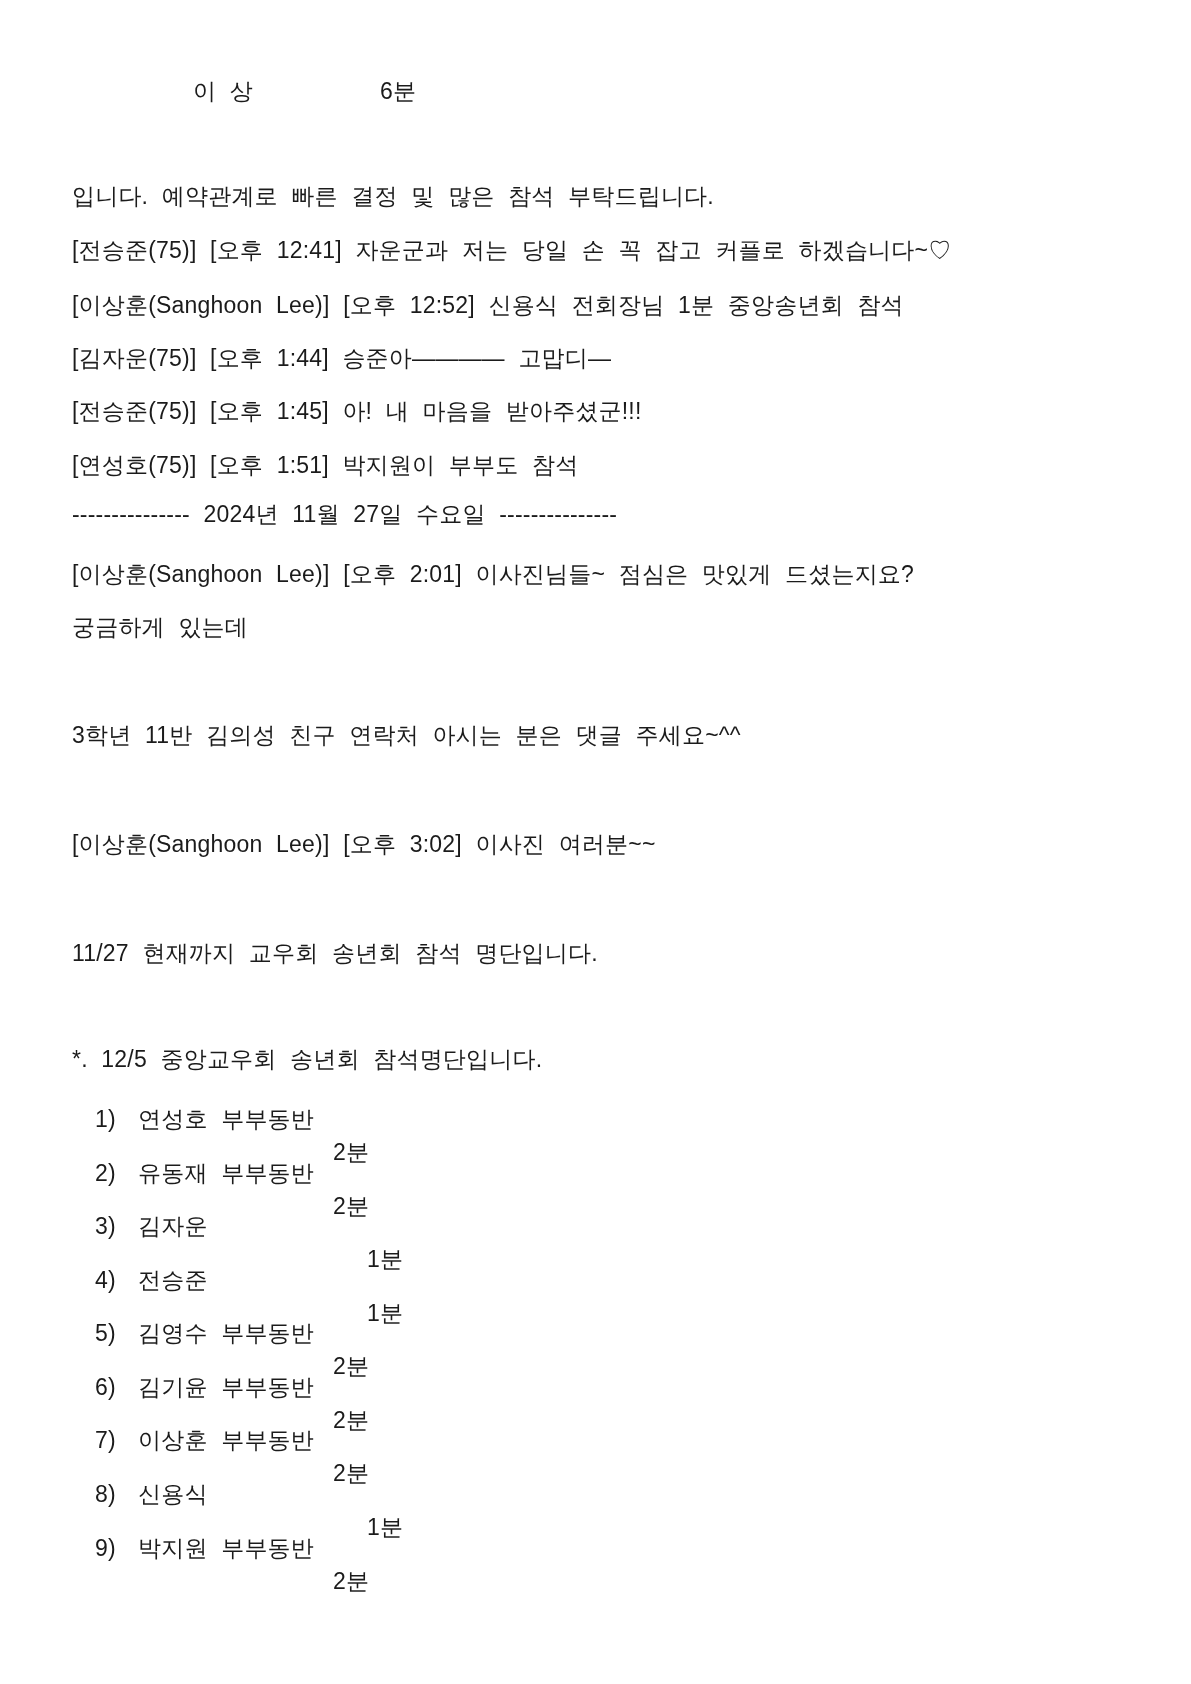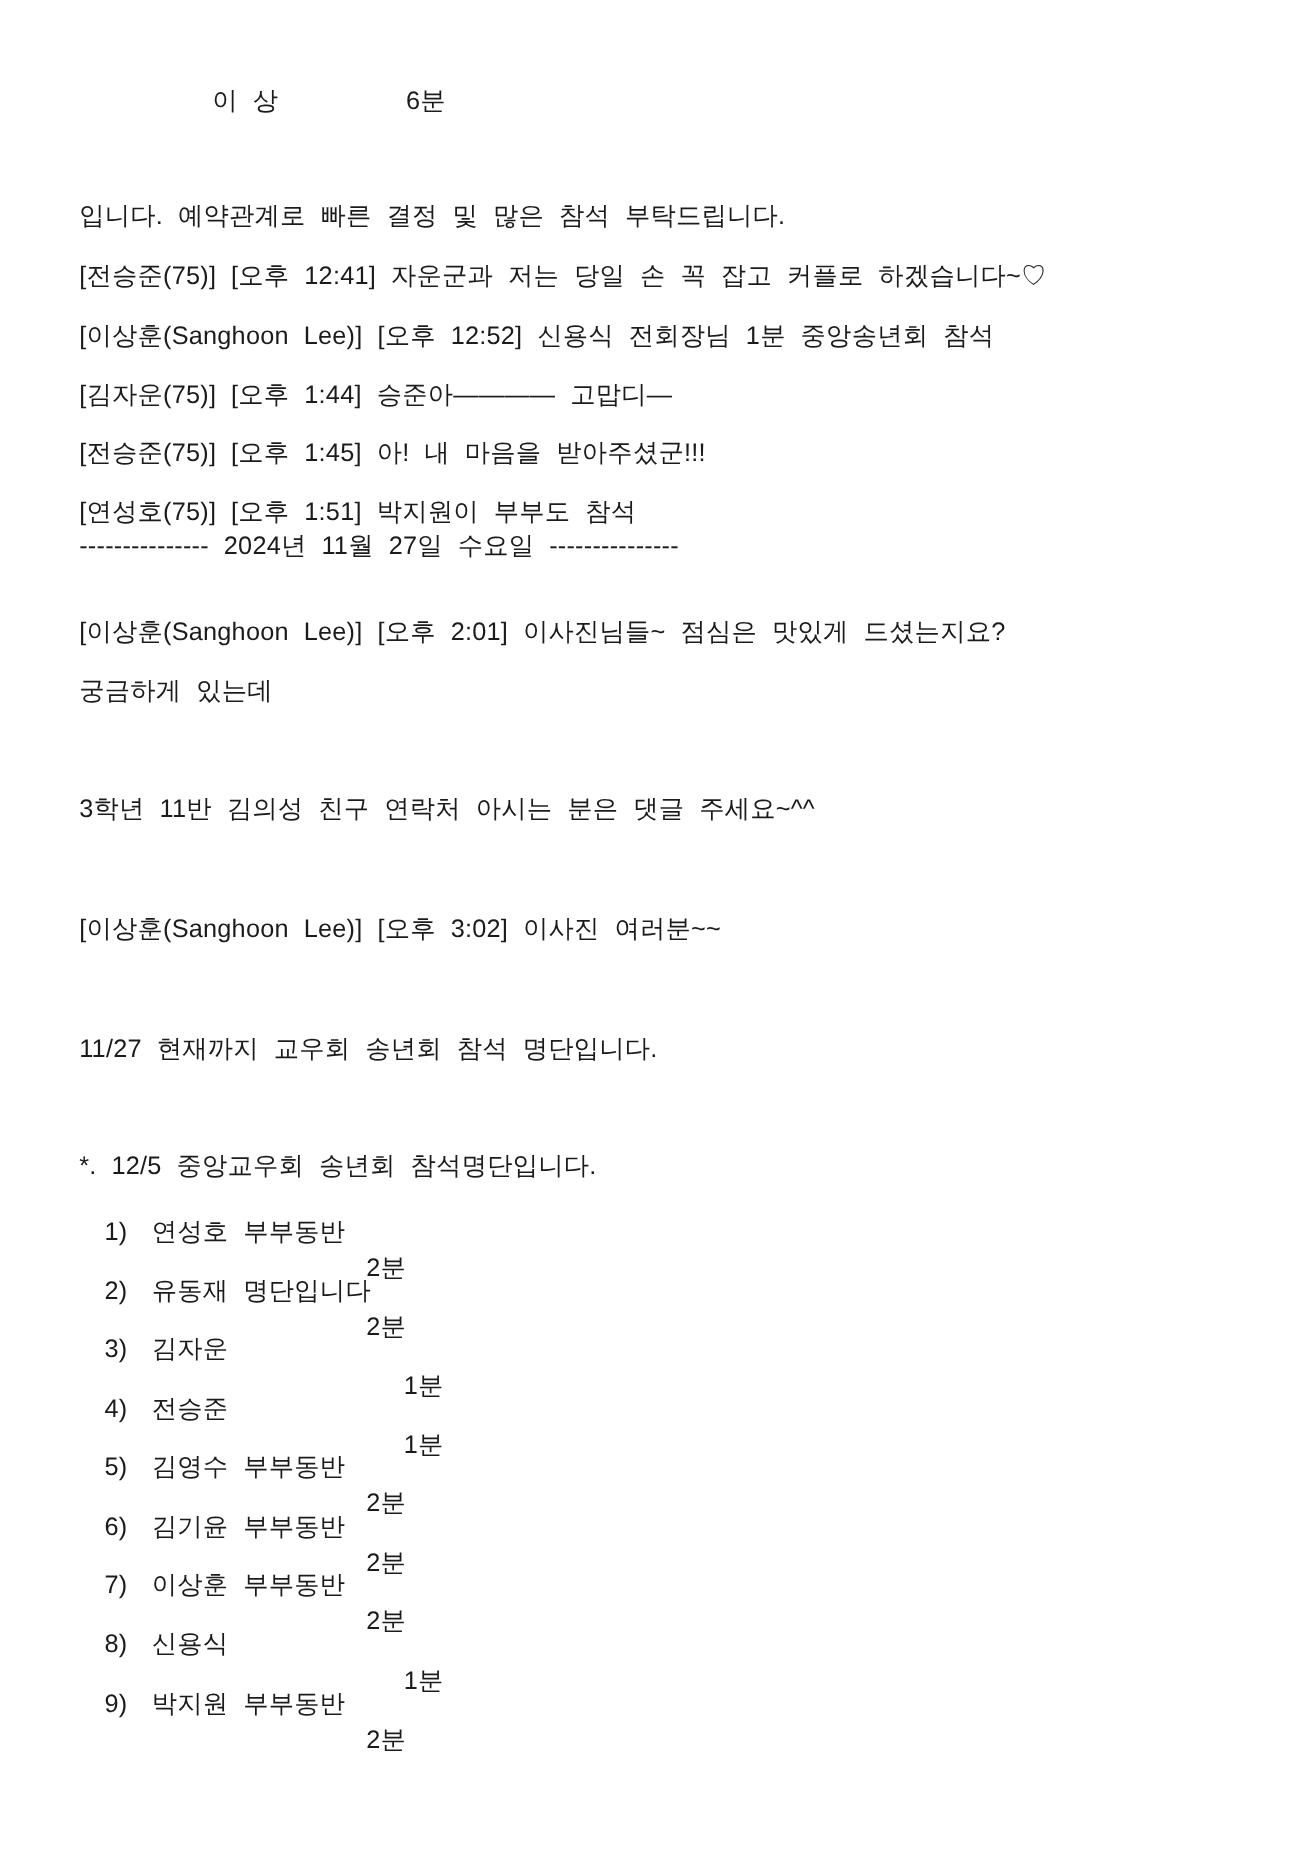--- a/index.html
+++ b/index.html
@@ -23,21 +23,21 @@
     line-height: 28px;
     white-space: nowrap;
     word-spacing: 7px;
     letter-spacing: 0.2px;
   }
   .top-line {
     left: 193px;
   }
   .top-line .top-count {
     position: absolute;
-    left: 176px;
+    left: 187px;
     top: 0;
     white-space: nowrap;
   }
   .att {
     position: absolute;
     left: 95px;
     height: 28px;
     width: 560px;
     font-size: 23px;
     line-height: 28px;
@@ -63,36 +63,36 @@
     <span>이 상</span>
     <span class="top-count">6분</span>
   </div>
 
   <div class="ln" style="top:182px">입니다. 예약관계로 빠른 결정 및 많은 참석 부탁드립니다.</div>
   <div class="ln" style="top:236px">[전승준(75)] [오후 12:41] 자운군과 저는 당일 손 꼭 잡고 커플로 하겠습니다~♡</div>
   <div class="ln" style="top:291px">[이상훈(Sanghoon Lee)] [오후 12:52] 신용식 전회장님 1분 중앙송년회 참석</div>
   <div class="ln" style="top:344px">[김자운(75)] [오후 1:44] 승준아———— 고맙디—</div>
   <div class="ln" style="top:397px">[전승준(75)] [오후 1:45] 아! 내 마음을 받아주셨군!!!</div>
   <div class="ln" style="top:451px">[연성호(75)] [오후 1:51] 박지원이 부부도 참석</div>
-  <div class="ln" style="top:482px">--------------- 2024년 11월 27일 수요일 ---------------</div>
+  <div class="ln" style="top:500px">--------------- 2024년 11월 27일 수요일 ---------------</div>
   <div class="ln" style="top:560px">[이상훈(Sanghoon Lee)] [오후 2:01] 이사진님들~ 점심은 맛있게 드셨는지요?</div>
   <div class="ln" style="top:613px">궁금하게 있는데</div>
   <div class="ln" style="top:721px">3학년 11반 김의성 친구 연락처 아시는 분은 댓글 주세요~^^</div>
   <div class="ln" style="top:830px">[이상훈(Sanghoon Lee)] [오후 3:02] 이사진 여러분~~</div>
   <div class="ln" style="top:939px">11/27 현재까지 교우회 송년회 참석 명단입니다.</div>
   <div class="ln" style="top:1045px">*. 12/5 중앙교우회 송년회 참석명단입니다.</div>
 
   <div class="att" style="top:1105px">
     <span class="a-num">1)</span>
     <span class="a-name">연성호 부부동반</span>
     <span class="a-cnt">2분</span>
   </div>
   <div class="att" style="top:1159px">
     <span class="a-num">2)</span>
-    <span class="a-name">유동재 명단입니다</span>
+    <span class="a-name">유동재 부부동반</span>
     <span class="a-cnt">2분</span>
   </div>
   <div class="att far" style="top:1212px">
     <span class="a-num">3)</span>
     <span class="a-name">김자운</span>
     <span class="a-cnt">1분</span>
   </div>
   <div class="att far" style="top:1266px">
     <span class="a-num">4)</span>
     <span class="a-name">전승준</span>

